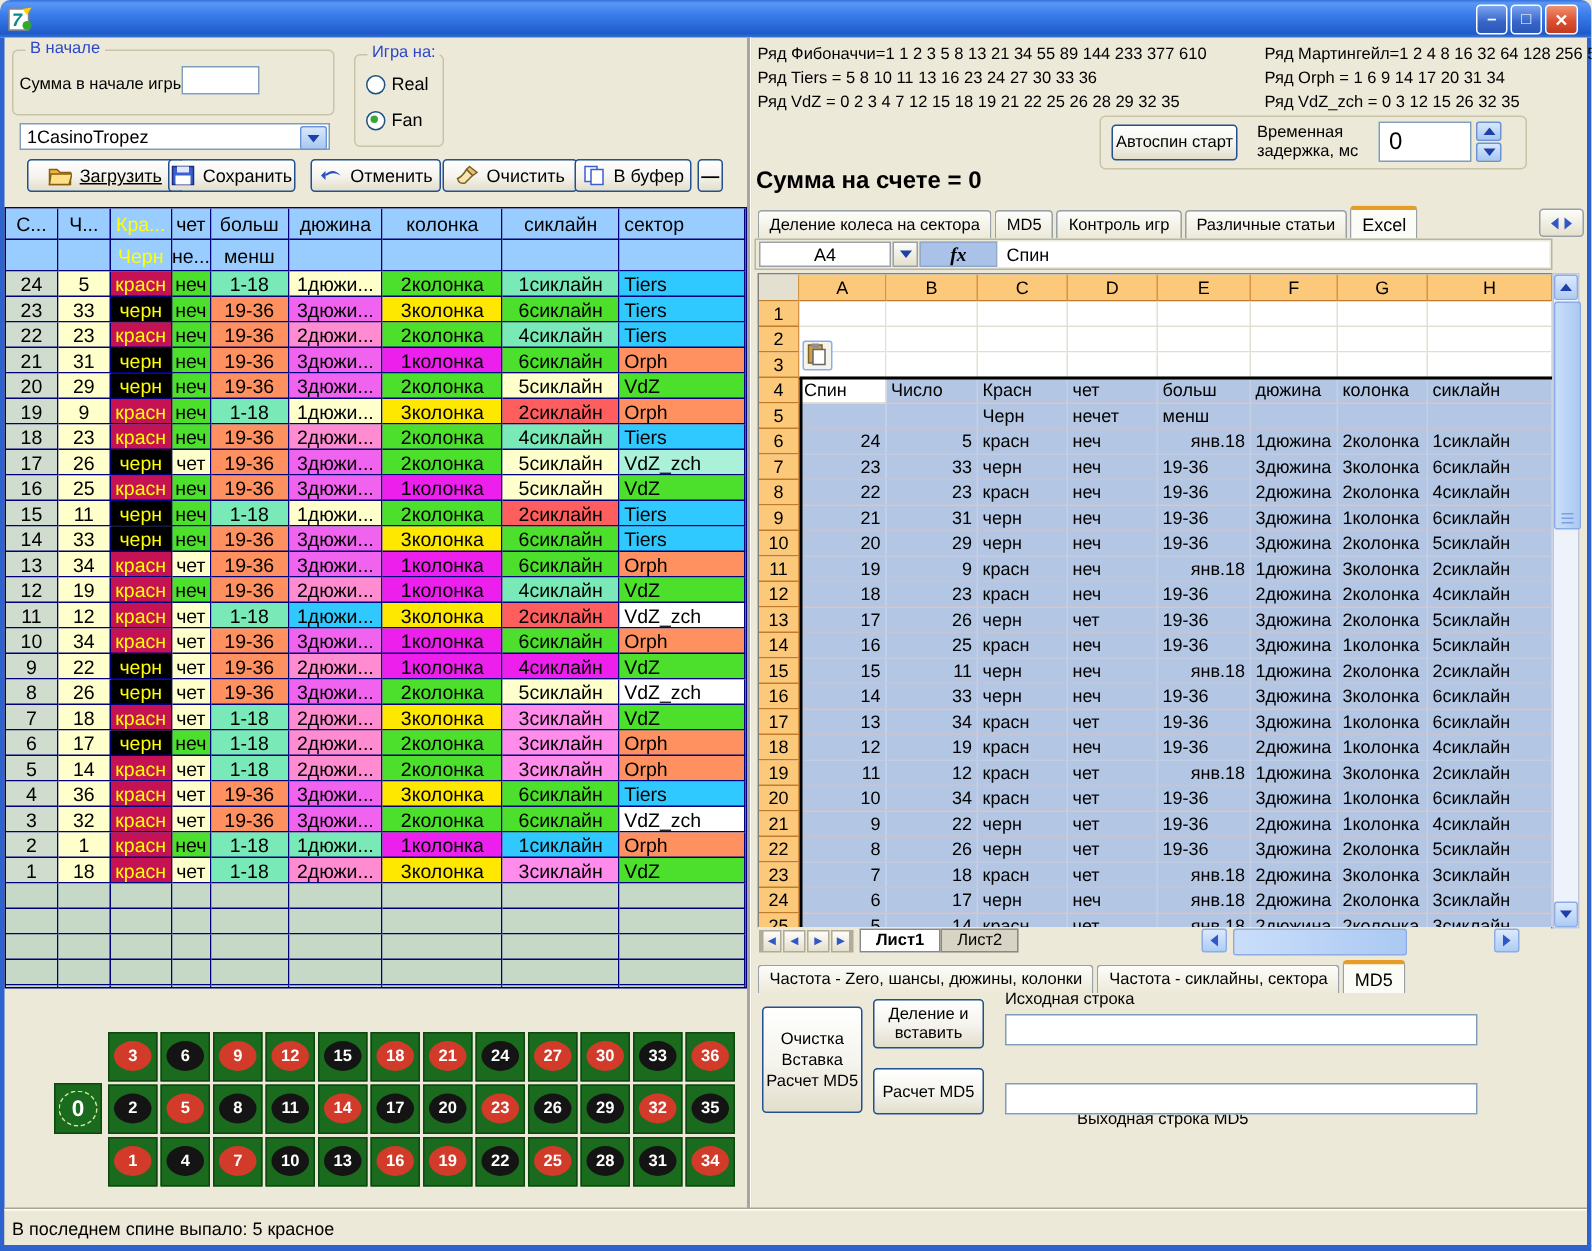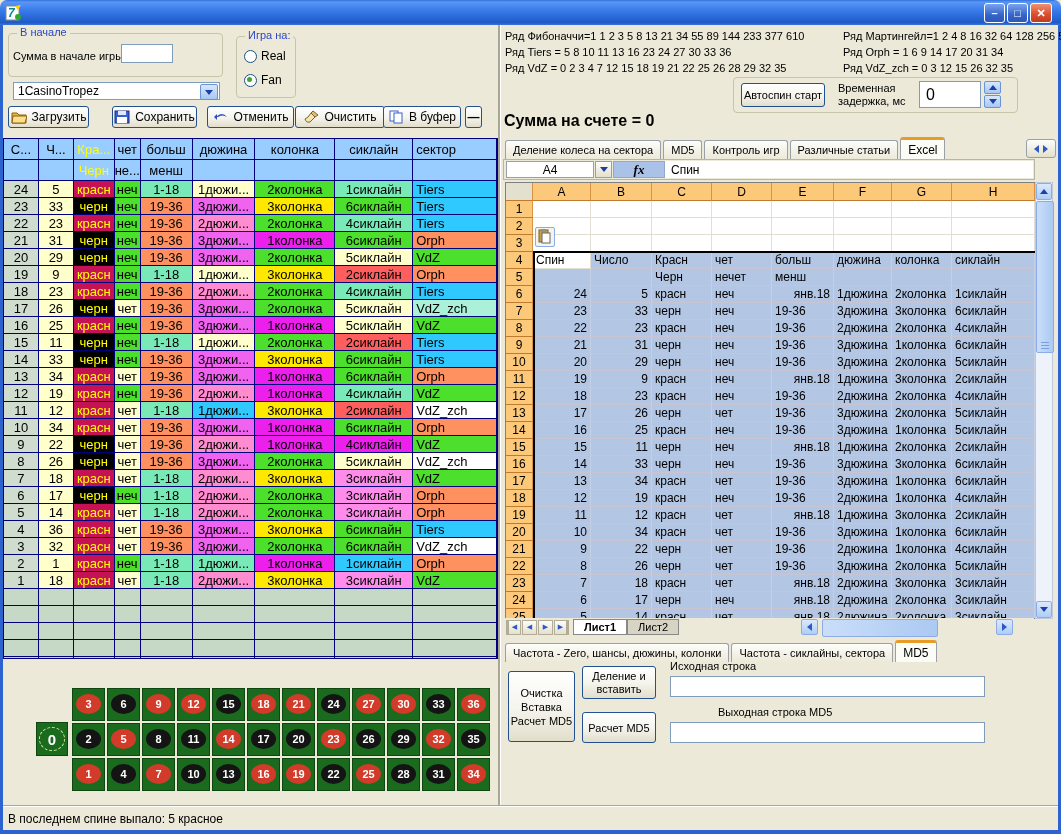--- a/index.html
+++ b/index.html
@@ -102,21 +102,21 @@
   .sheet-tab{height:16px;border:1px solid #888;padding:0 10px;font-size:11px;display:flex;align-items:center;
     background:#d8d4c4;box-sizing:border-box;}
   .sheet-tab.active{background:#fff;font-weight:bold;}
   .hscroll{position:absolute;left:296px;top:1px;height:16px;}
   
   .md5-big{position:absolute;left:508px;top:671px;width:67px;height:71px;font-size:11px;line-height:14px;text-align:center;flex-direction:column;gap:0;}
   .md5-paste{position:absolute;left:582px;top:666px;width:74px;height:33px;font-size:11px;line-height:13px;text-align:center;}
   .md5-calc{position:absolute;left:582px;top:712px;width:74px;height:31px;font-size:11px;}
   .md5-lbl1{position:absolute;left:670px;top:660px;font-size:11px;}
   .md5-in1{position:absolute;left:670px;top:676px;width:315px;height:21px;}
-  .md5-lbl2{position:absolute;left:670px;top:706px;font-size:11px;padding-left:48px;}
+  .md5-lbl2{position:absolute;left:670px;top:740px;font-size:11px;padding-left:48px;}
   .md5-in2{position:absolute;left:670px;top:722px;width:315px;height:21px;}
   
   .wheel{position:absolute;left:3px;top:686px;width:495px;height:106px;}
   .w-cell{position:absolute;width:33px;height:33px;background:#1a6b1e;border:1px solid #0d470f;box-sizing:border-box;}
   .w-circle{position:absolute;left:3px;top:5px;width:25px;height:20px;border-radius:50%;
     display:flex;align-items:center;justify-content:center;color:#fff;font-size:11px;font-weight:bold;}
   .w-zero{position:absolute;left:33px;top:36px;width:32px;height:34px;background:#1a6b1e;border:1px solid #0d470f;
     box-sizing:border-box;color:#fff;font-size:15px;font-weight:bold;display:flex;align-items:center;justify-content:center;}
   .w-zero::before{content:"";position:absolute;left:2px;top:4px;right:2px;bottom:4px;border:1px dashed #cfe89a;border-radius:50%;}
   
@@ -162,21 +162,21 @@
           <div>Fan</div>
         </div>
       </div>
   </div>
   <div class="combo xp-input">
     <div class="val">1CasinoTropez</div>
     <div class="combo-arrow">
         <div class="tri-d"></div>
       </div>
   </div>
-  <div class="xp-btn toolbar-btn" style="left:8px;width:81px;">
+  <div class="xp-btn toolbar-btn" style="left:18px;width:104px;text-decoration:underline;">
     <svg class="btn-icon" viewBox="0 0 16 14">
         <path d="M1 3h5l2 2h7v8H1z" fill="#f0b440" stroke="#8a6010"></path>
         <path d="M2 6h12l2 0-2 7H1z" fill="#ffe08a" stroke="#8a6010"></path>
       </svg>
     <span>Загрузить</span>
   </div>
   <div class="xp-btn toolbar-btn" style="left:112px;width:85px;">
     <svg class="btn-icon" viewBox="0 0 16 14">
         <rect x="1" y="1" width="14" height="12" fill="#3a5fd0" stroke="#1a2f80"></rect>
         <rect x="4" y="1" width="8" height="4" fill="#dfe8ff"></rect>

